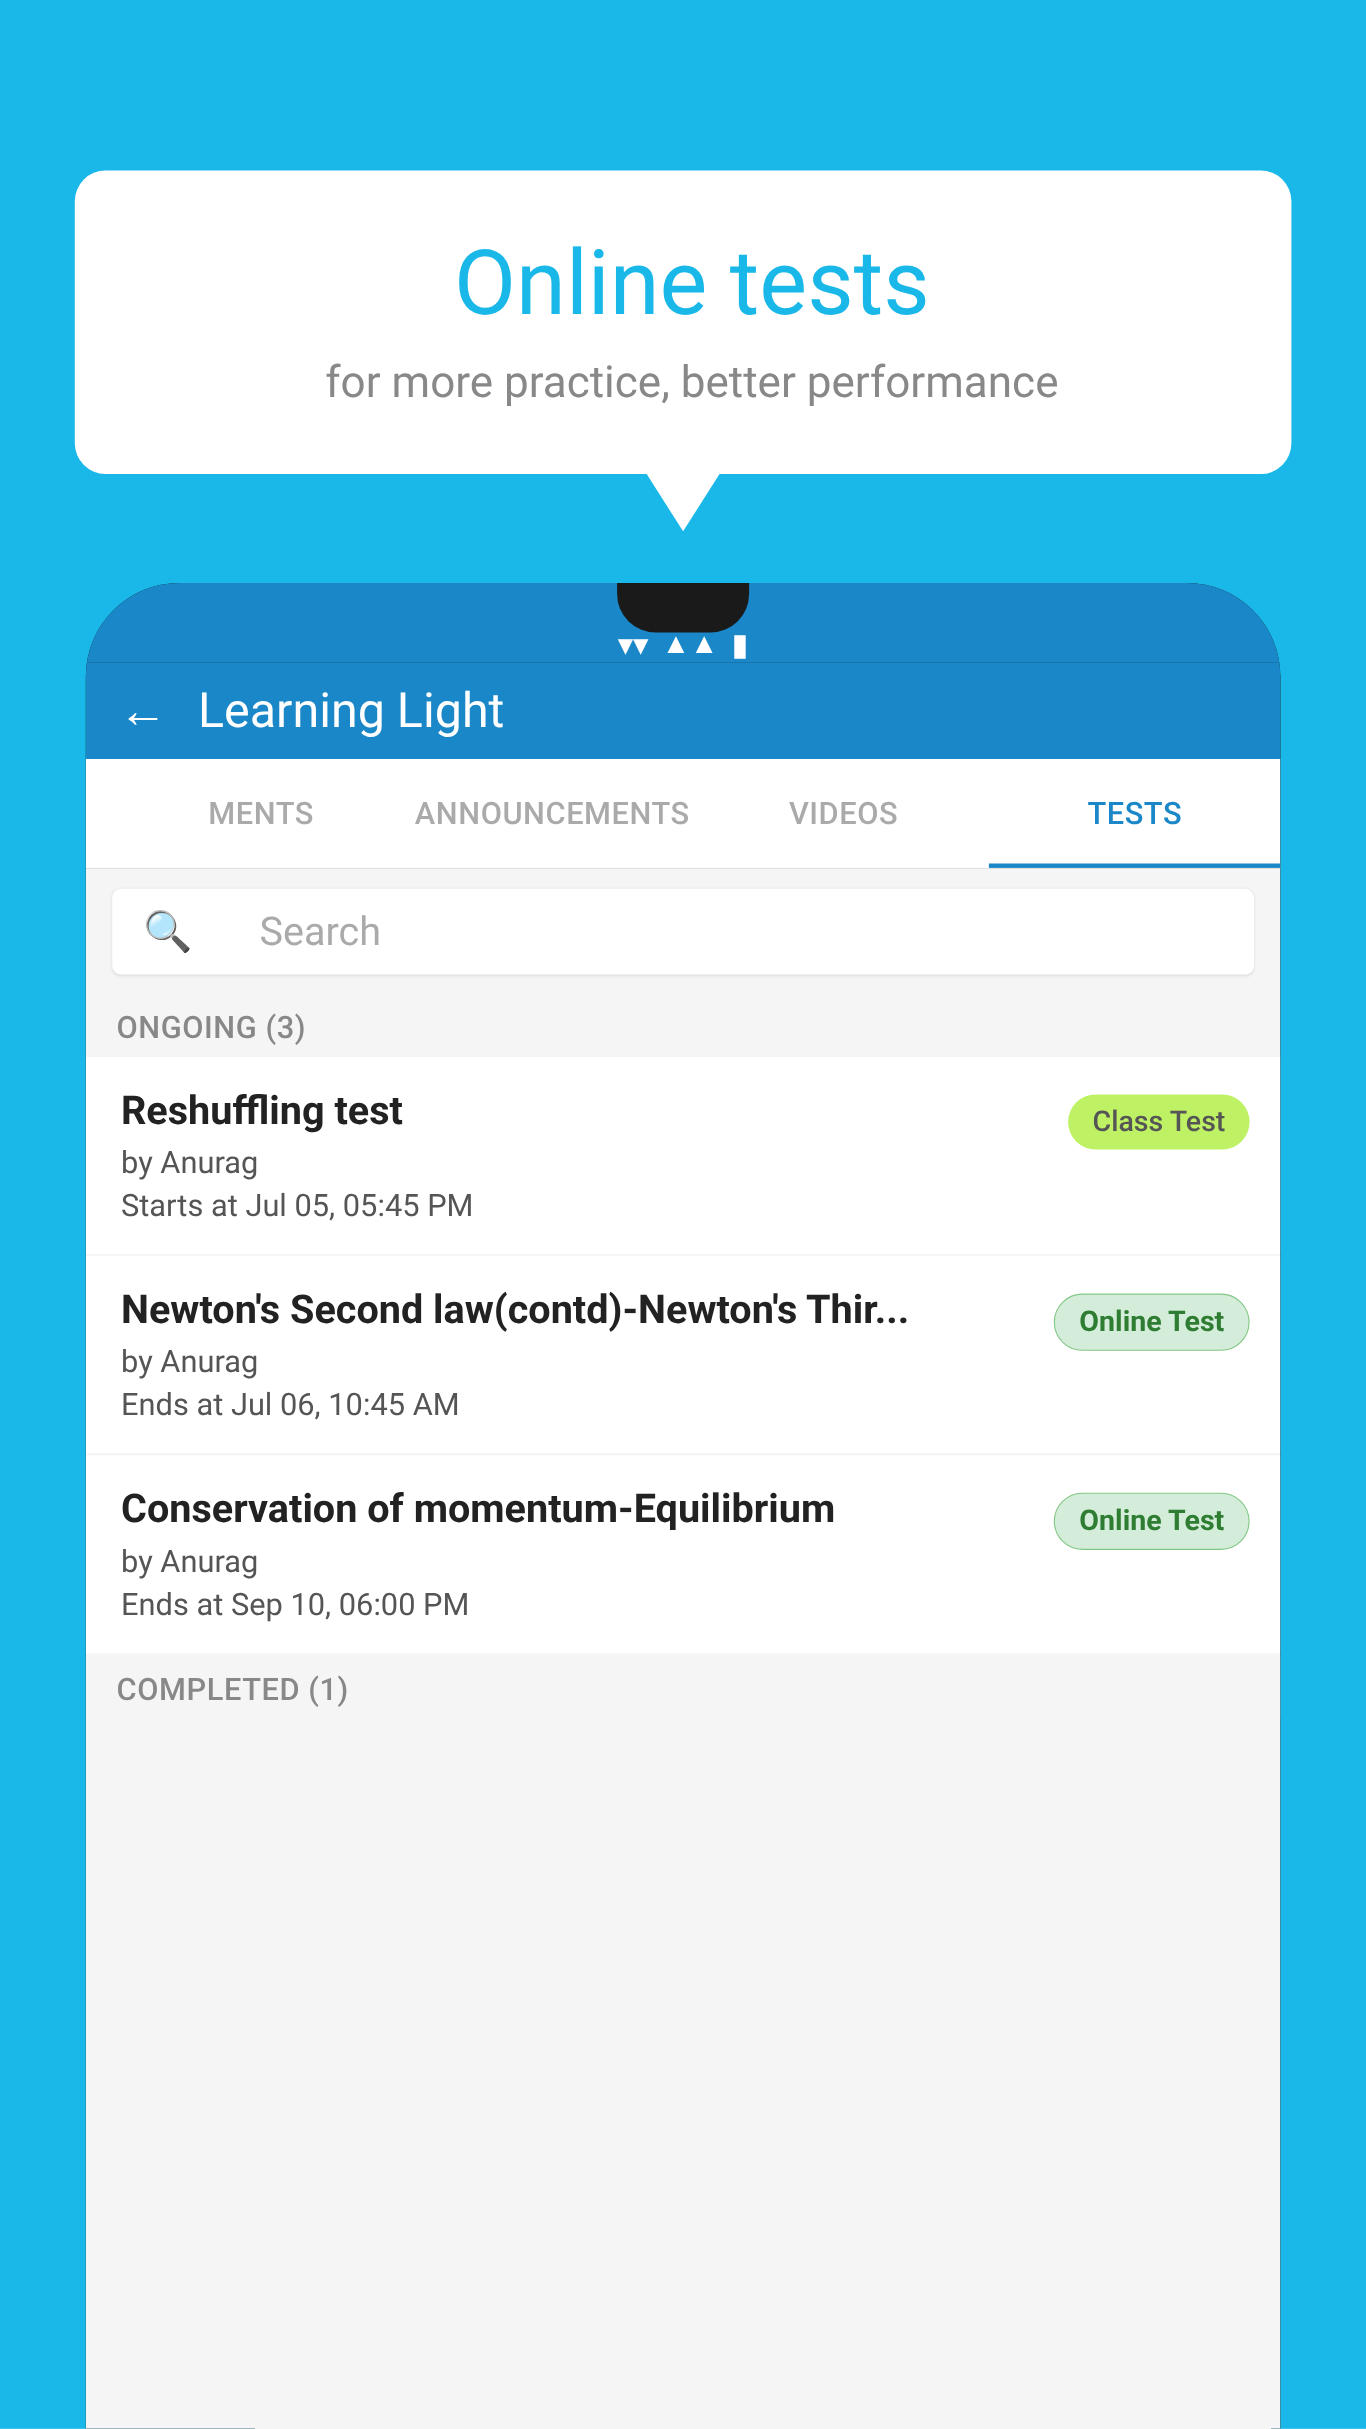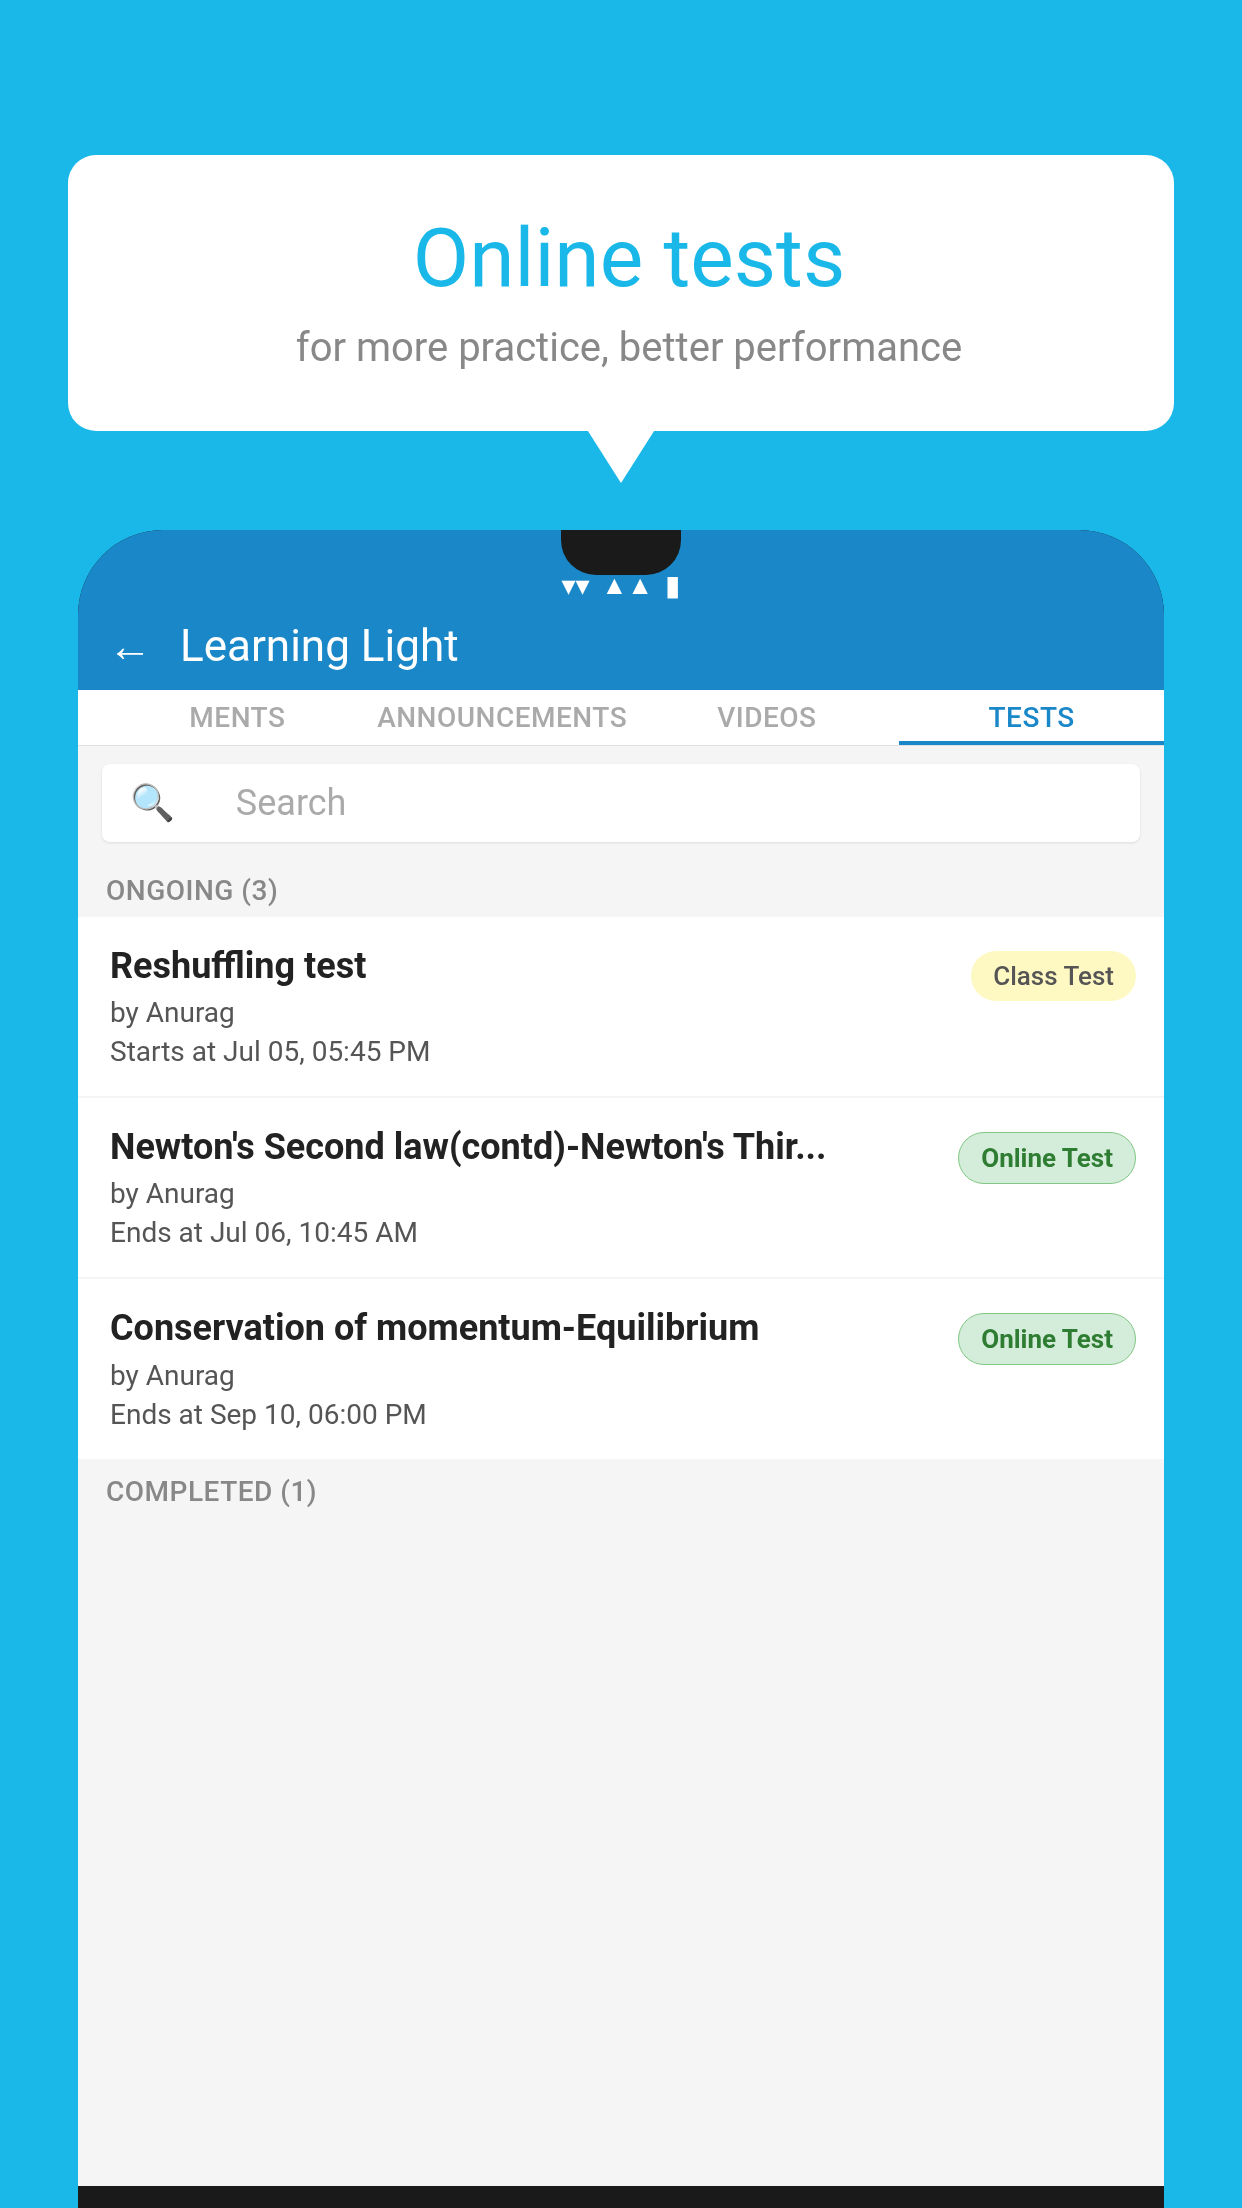--- a/index.html
+++ b/index.html
@@ -123,21 +123,21 @@
       color: #ffffff;
       font-size: 44px;
       font-weight: 400;
     }
 
     
     .tabs-bar {
       background: #ffffff;
       display: flex;
       align-items: stretch;
-      height: 56px;
+      height: 100px;
       border-bottom: 1px solid #e0e0e0;
       overflow: hidden;
       padding-left: 27px;
     }
     .tab {
       flex: 1;
       display: flex;
       align-items: center;
       justify-content: center;
       font-size: 28px;
@@ -232,21 +232,21 @@
     .test-badge {
       border-radius: 30px;
       padding: 10px 22px;
       font-size: 26px;
       font-weight: 500;
       white-space: nowrap;
       margin-top: 6px;
       flex-shrink: 0;
     }
     .badge-class {
-      background: #fef9c3;
+      background: #bef264;
       color: #555555;
     }
     .badge-online {
       background: #d4edda;
       color: #2e7d32;
       border: 1.5px solid #81c784;
       font-weight: bold;
     }
 
     

